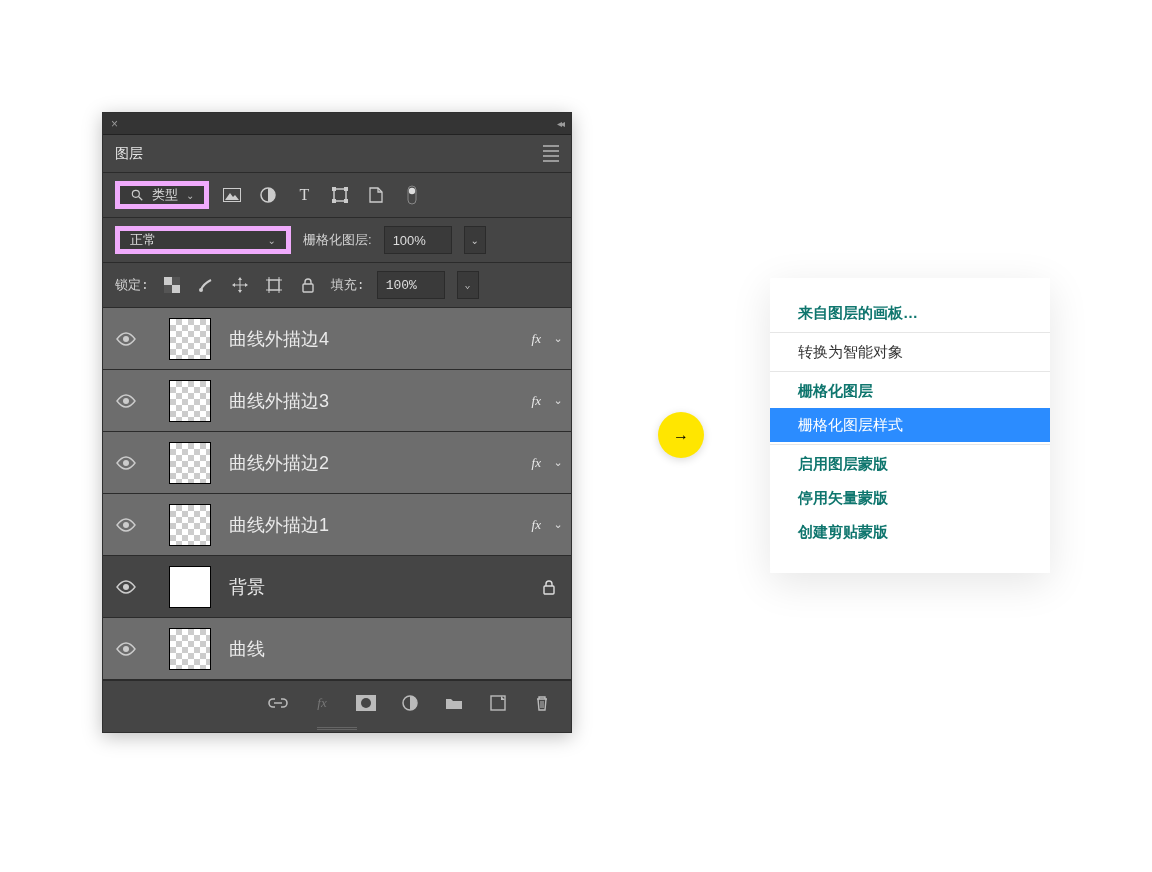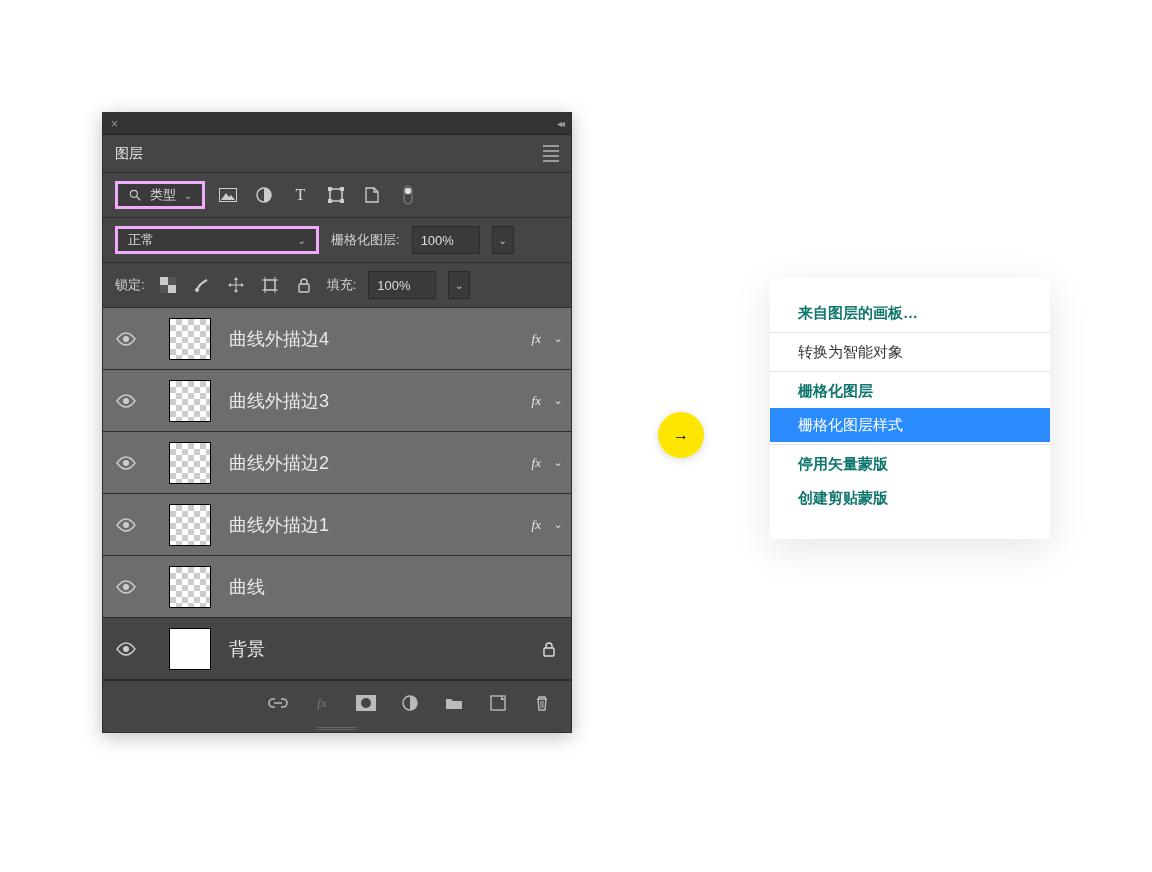--- a/index.html
+++ b/index.html
@@ -9,21 +9,21 @@
   .panel{position:absolute;left:102px;top:112px;width:470px;background:#454545;border:1px solid #2f2f2f;box-shadow:0 4px 18px rgba(0,0,0,.25);}
   .panel-hdr1{height:22px;background:#343434;border-bottom:1px solid #222;display:flex;align-items:center;justify-content:space-between;padding:0 8px;color:#9a9a9a;font-size:12px;}
   .panel-hdr1 .close{cursor:default;}
   .panel-hdr1 .collapse{font-size:10px;letter-spacing:-2px;}
   .panel-tabs{height:38px;display:flex;align-items:center;justify-content:space-between;padding:0 12px;border-bottom:1px solid #2b2b2b;}
   .panel-tabs .tab{font-size:14px;color:#e6e6e6;}
   .panel-tabs .menu-lines{display:flex;flex-direction:column;gap:3px;}
   .panel-tabs .menu-lines i{display:block;width:16px;height:2px;background:#9a9a9a;}
 
   .ctrl-row{display:flex;align-items:center;gap:12px;padding:8px 12px;}
-  .combo{display:flex;align-items:center;gap:8px;height:28px;padding:0 10px;border:3px solid #f0abfc;background:#3a3a3a;color:#ddd;font-size:13px;}
+  .combo{display:flex;align-items:center;gap:8px;height:28px;padding:0 10px;border:5px solid #f0abfc;background:#3a3a3a;color:#ddd;font-size:13px;}
   .combo .chev{font-size:10px;color:#bbb;}
   .icon-btn{width:22px;height:22px;display:flex;align-items:center;justify-content:center;color:#d8d8d8;}
   .sep-row{border-top:1px solid #2b2b2b;}
 
   .txt-input{height:28px;width:68px;border:1px solid #2b2b2b;background:#3a3a3a;color:#ddd;display:flex;align-items:center;padding:0 8px;font-size:13px;}
   .mini-chev{width:22px;height:28px;border:1px solid #2b2b2b;background:#3a3a3a;display:flex;align-items:center;justify-content:center;font-size:10px;}
 
   .lbl{color:#d2d2d2;font-size:13px;white-space:nowrap;}
 
   
@@ -133,32 +133,32 @@
       <span class="icon-btn">
         <svg width="12" height="20" viewBox="0 0 12 20">
             <rect x="2" y="1" width="8" height="18" rx="4" fill="none" stroke="#888"></rect>
             <circle cx="6" cy="6" r="3.2" fill="#ddd"></circle>
           </svg>
       </span>
     </div>
   </div>
 
   <div class="ctrl-row sep-row">
-    <div class="combo" style="width:204px;justify-content:space-between;">
+    <div class="combo" style="width:176px;justify-content:space-between;">
       <span>正常</span>
       <span class="chev">⌄</span>
     </div>
     <span class="lbl">栅格化图层:</span>
     <div class="txt-input">
         <span>100%</span>
       </div>
     <div class="mini-chev">⌄</div>
   </div>
 
-  <div class="ctrl-row sep-row" style="gap:12px;">
+  <div class="ctrl-row sep-row" style="gap:12px;font-family:Liberation Mono, monospace;">
     <span class="lbl">锁定:</span>
     <span class="icon-btn">
       <svg width="16" height="16" viewBox="0 0 16 16">
           <rect x="0" y="0" width="8" height="8" fill="#ccc"></rect>
           <rect x="8" y="8" width="8" height="8" fill="#ccc"></rect>
           <rect x="8" y="0" width="8" height="8" fill="#555"></rect>
           <rect x="0" y="8" width="8" height="8" fill="#555"></rect>
         </svg>
     </span>
     <span class="icon-btn">
@@ -246,48 +246,48 @@
             <path d="M1 7 q9 -12 18 0 q-9 12 -18 0 z" fill="none" stroke="#ccc" stroke-width="1.4"></path>
             <circle cx="10" cy="7" r="3" fill="#ccc"></circle>
           </svg>
         </div>
         <div class="indent"></div>
         <div class="thumb checker"></div>
         <div class="lname">曲线外描边1</div>
         <span class="fx">fx</span>
         <span class="row-chev">⌄</span>
       </div>
-      <div class="layer sel">
-        <div class="eye-col">
-          <svg width="20" height="14" viewBox="0 0 20 14">
-            <path d="M1 7 q9 -12 18 0 q-9 12 -18 0 z" fill="none" stroke="#ccc" stroke-width="1.4"></path>
-            <circle cx="10" cy="7" r="3" fill="#ccc"></circle>
-          </svg>
-        </div>
-        <div class="indent"></div>
-        <div class="thumb checker"></div>
-        <div class="lname">曲线</div>
-        <div style="width:44px"></div>
-      </div>
       <div class="layer">
         <div class="eye-col">
           <svg width="20" height="14" viewBox="0 0 20 14">
             <path d="M1 7 q9 -12 18 0 q-9 12 -18 0 z" fill="none" stroke="#ccc" stroke-width="1.4"></path>
             <circle cx="10" cy="7" r="3" fill="#ccc"></circle>
           </svg>
         </div>
         <div class="indent"></div>
         <div class="thumb "></div>
         <div class="lname">背景</div>
         <div class="lock-cell">
           <svg width="14" height="16" viewBox="0 0 14 16">
             <rect x="2" y="7" width="10" height="8" rx="1" fill="none" stroke="#ddd" stroke-width="1.4"></rect>
             <path d="M4 7 v-2 a3 3 0 0 1 6 0 v2" fill="none" stroke="#ddd" stroke-width="1.4"></path>
           </svg>
         </div>
+      </div>
+      <div class="layer sel">
+        <div class="eye-col">
+          <svg width="20" height="14" viewBox="0 0 20 14">
+            <path d="M1 7 q9 -12 18 0 q-9 12 -18 0 z" fill="none" stroke="#ccc" stroke-width="1.4"></path>
+            <circle cx="10" cy="7" r="3" fill="#ccc"></circle>
+          </svg>
+        </div>
+        <div class="indent"></div>
+        <div class="thumb checker"></div>
+        <div class="lname">曲线</div>
+        <div style="width:44px"></div>
       </div>
     </div>
 
   <div class="panel-ftr">
     <span class="icon-btn">
       <svg width="20" height="12" viewBox="0 0 20 12">
           <path d="M7 2 h-2 a4 4 0 0 0 0 8 h2 M13 2 h2 a4 4 0 0 1 0 8 h-2 M6 6 h8" stroke="#bbb" stroke-width="1.6" fill="none"></path>
         </svg>
     </span>
     <span class="icon-btn" style="font-style:italic;color:#777;font-family:Georgia,serif;">fx</span>
@@ -333,16 +333,17 @@
 
 <div class="ctx-wrap">
   <div class="ctx-group" id="ctx-list">
       <div class="ctx-item disabled">来自图层的画板…</div>
       <div class="ctx-sep"></div>
       <div class="ctx-item normal">转换为智能对象</div>
       <div class="ctx-sep"></div>
       <div class="ctx-item disabled">栅格化图层</div>
       <div class="ctx-item hover">栅格化图层样式</div>
       <div class="ctx-sep"></div>
+      <div class="ctx-item disabled">启用图层蒙版</div>
       <div class="ctx-item disabled">停用矢量蒙版</div>
       <div class="ctx-item disabled">创建剪贴蒙版</div>
     </div>
 </div>
 
 </body></html>

